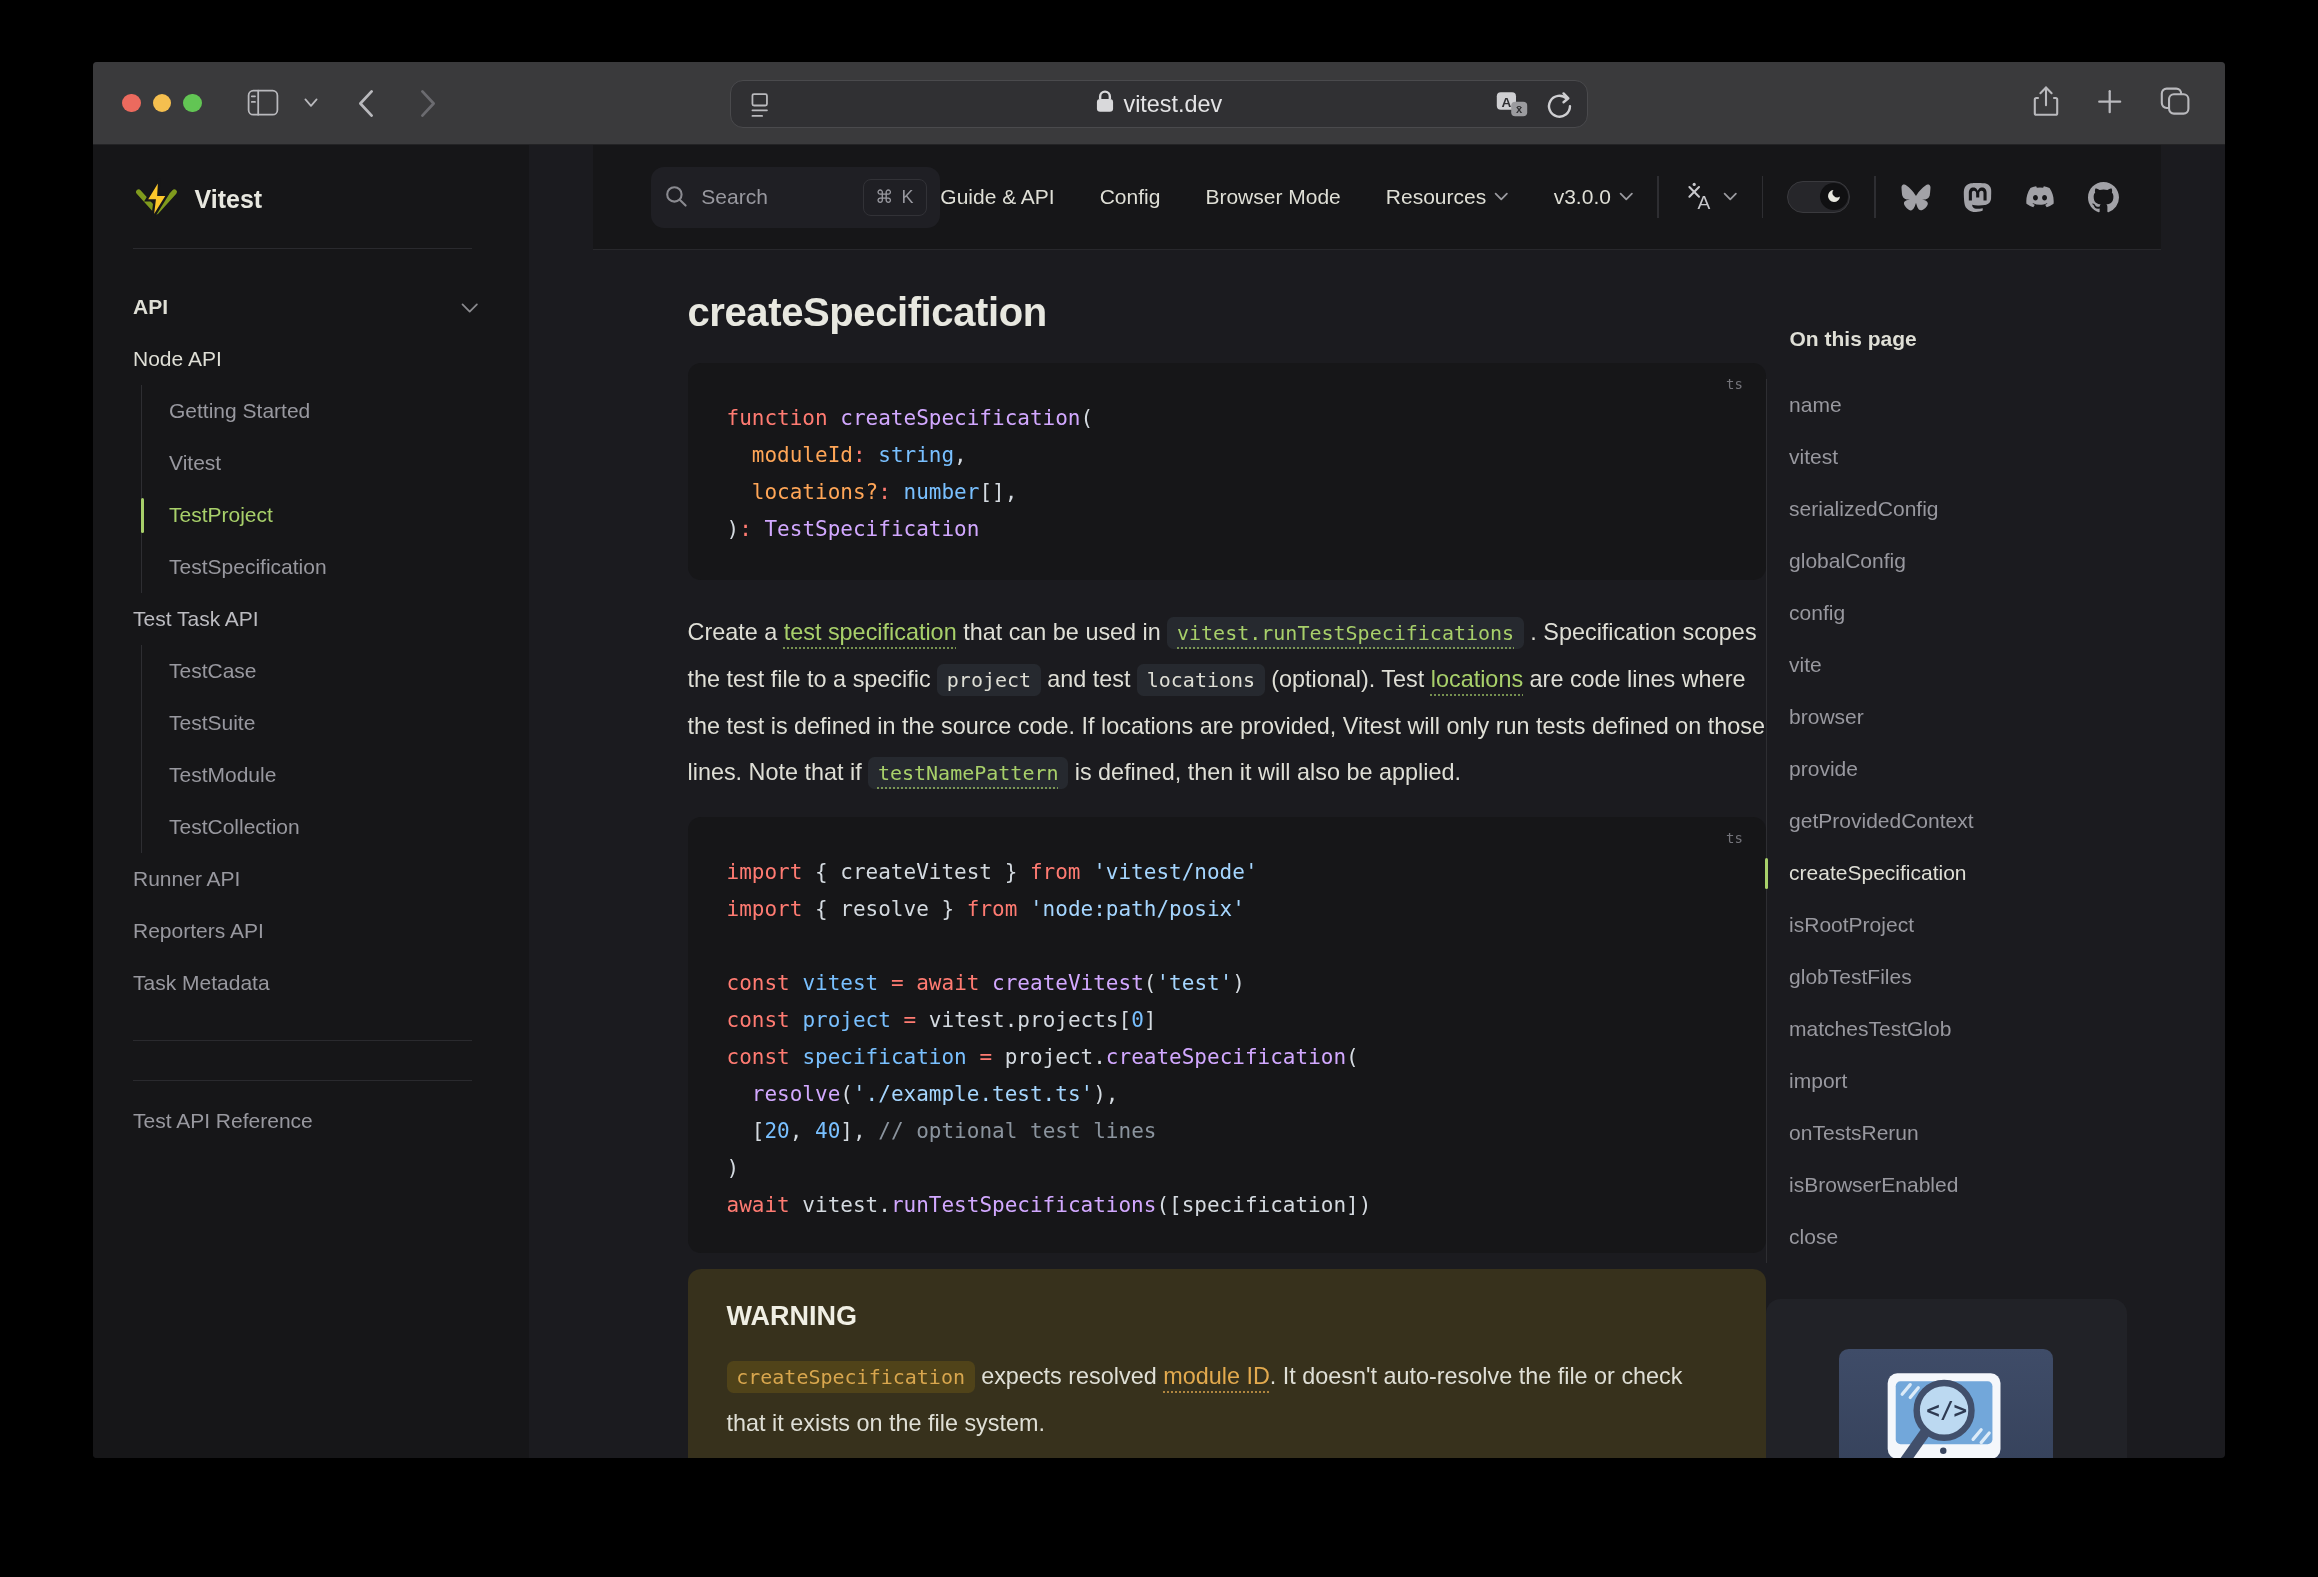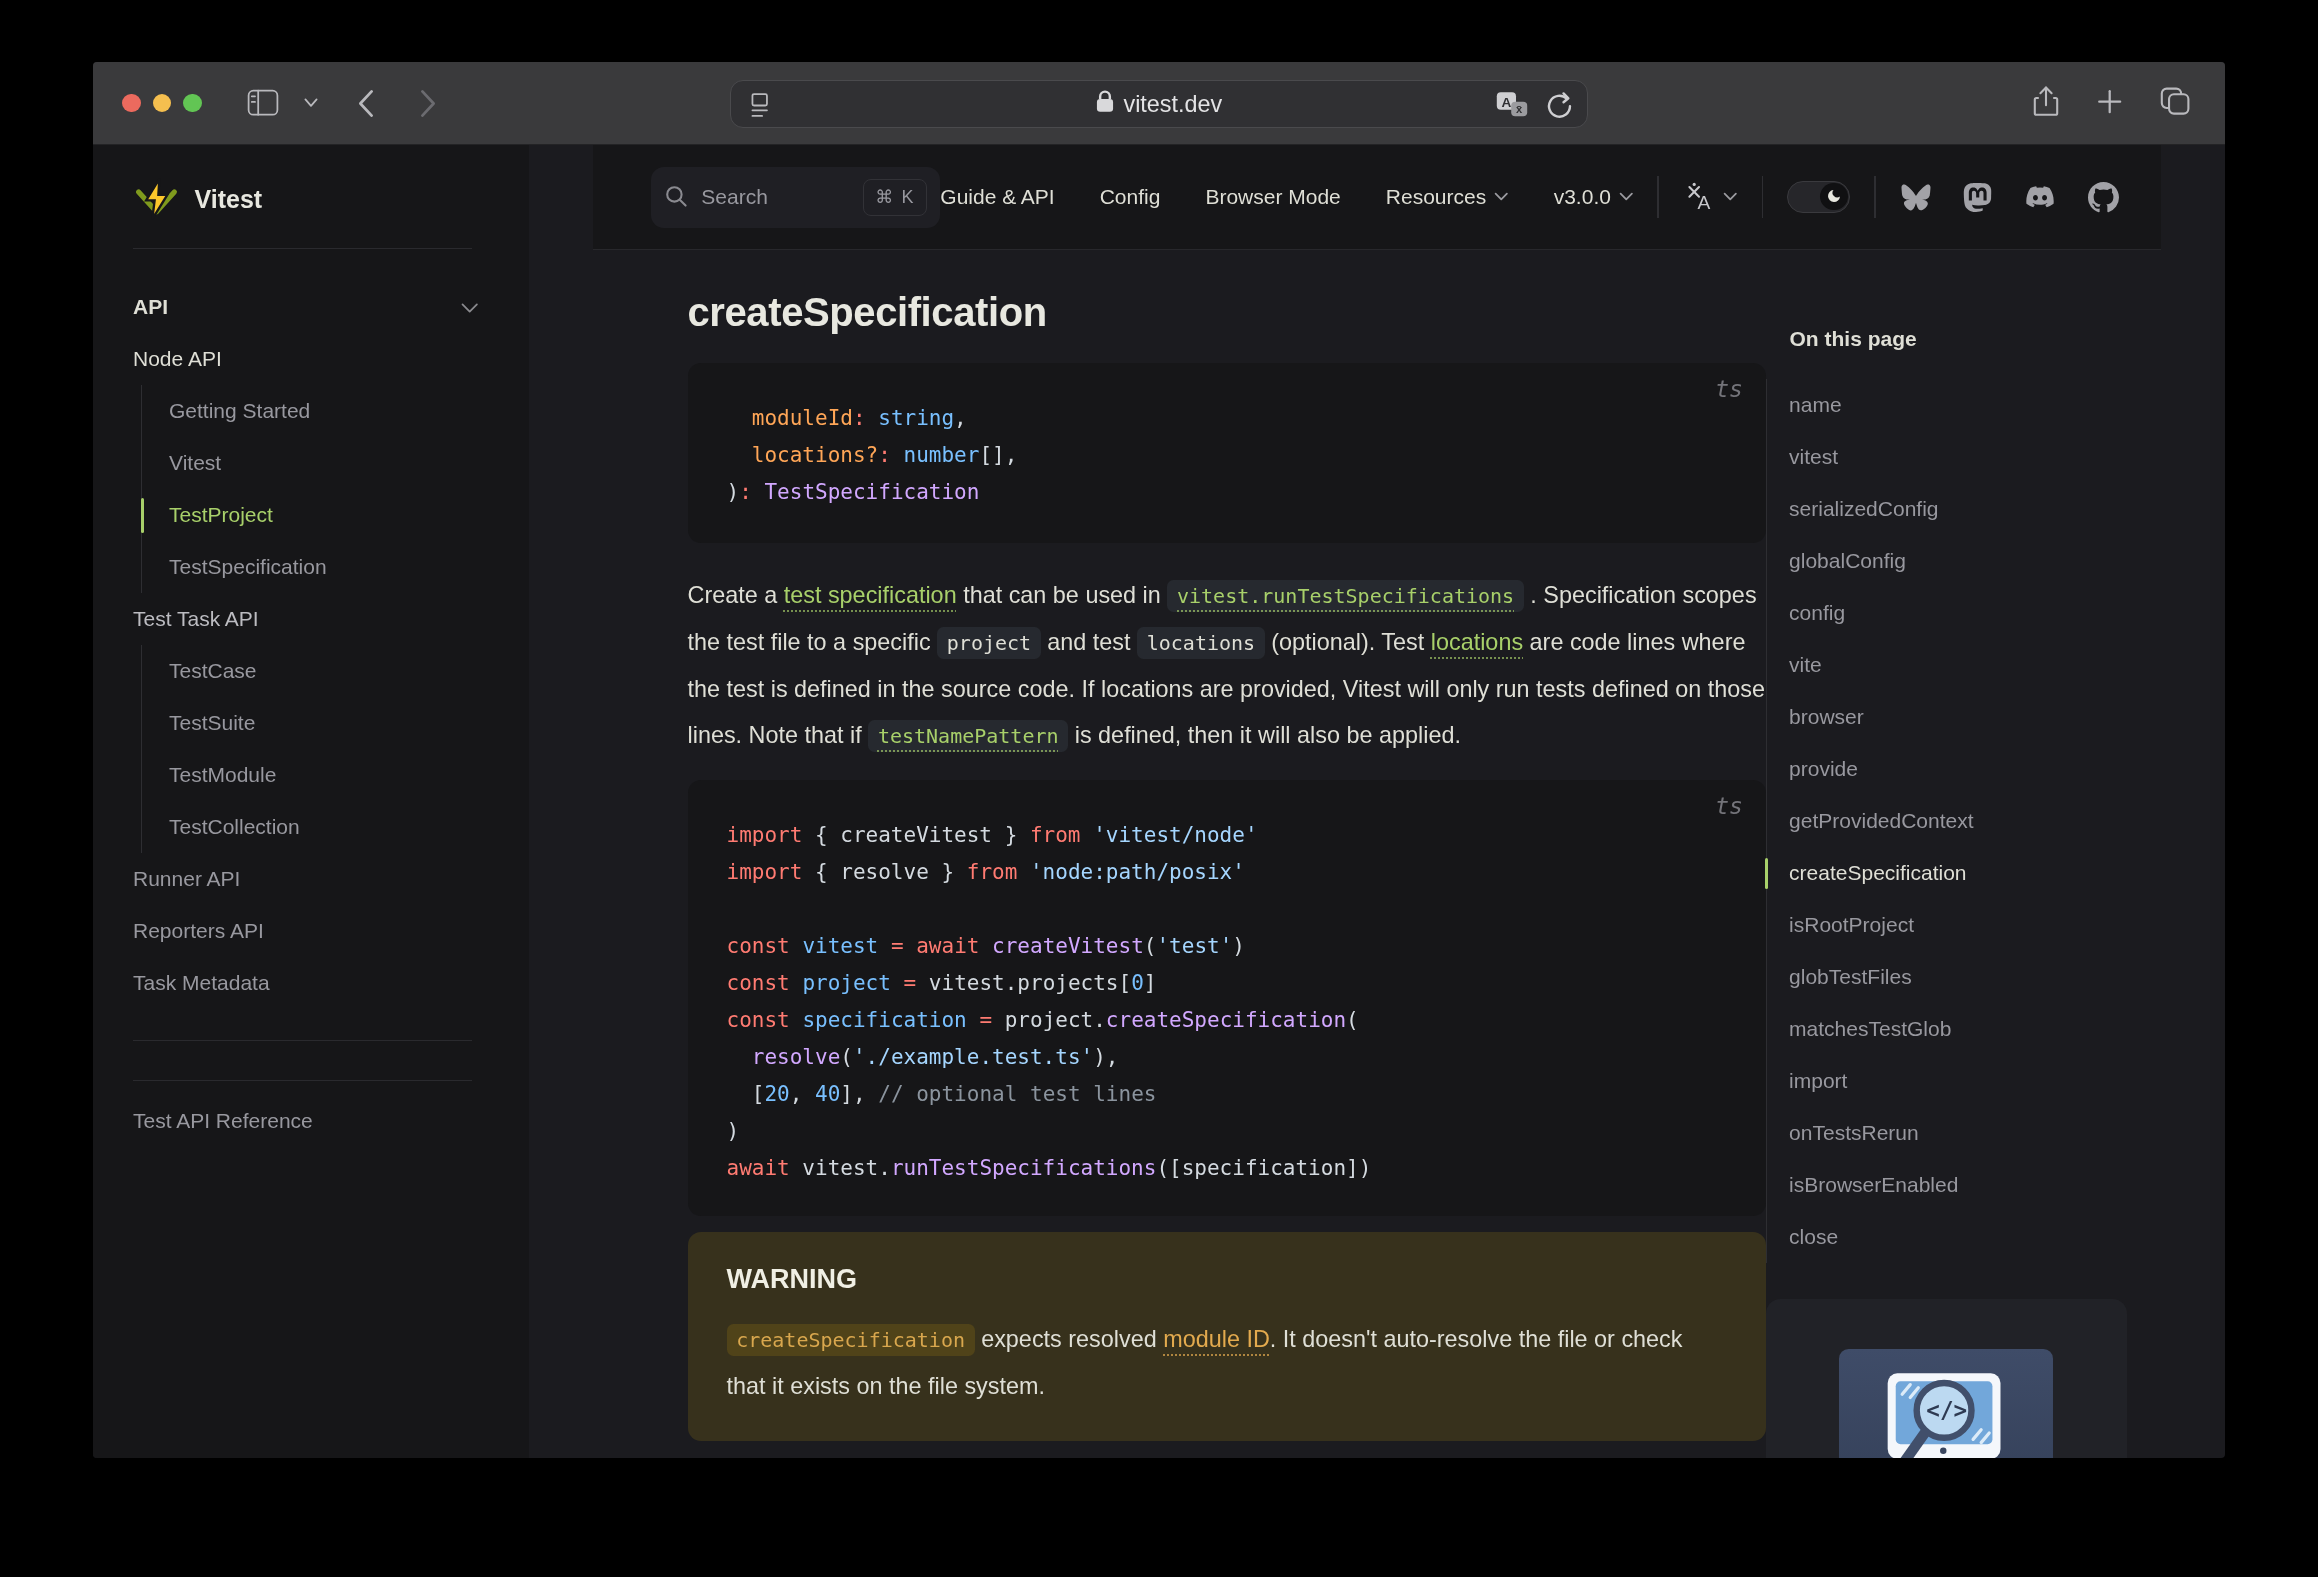--- a/index.html
+++ b/index.html
@@ -60,21 +60,21 @@
           background:#101012; display:flex; align-items:center; justify-content:center; }
   .socials { display:flex; gap:31px; align-items:center; }
   .soc svg { display:block; fill:#a2a2a7; }
   
   .content { flex:1; min-height:0; display:flex; background:#1b1b1f; overflow:hidden; position:relative; }
   .doc { margin-left:105px; width:1078px; flex:0 0 1078px; }
   h1.doc-title { margin-top:40px; font-size:40px; font-weight:bold; color:#e8e8e0; letter-spacing:-0.4px; }
   .codeblock { position:relative; background:#161618; border-radius:13px; padding:37px 39px 32px;
                margin-top:28px; font-family:"DejaVu Sans Mono", monospace; font-size:21px; }
   .codeblock.second { margin-top:21px; padding-bottom:29px; }
-  .lang-tag { position:absolute; top:13px; right:22.6px; font-size:23px; color:#74747a;font-style:italic; }
+  .lang-tag { position:absolute; top:13px; right:22.6px; font-size:14px; color:#74747a; }
   .cline { line-height:37px; white-space:pre; min-height:37px; }
   .tok-kw{color:#ff7b72;} .tok-fn{color:#d2a8ff;} .tok-var{color:#79c0ff;}
   .tok-type{color:#79c0ff;} .tok-num{color:#79c0ff;} .tok-arg{color:#ffa657;}
   .tok-str{color:#a5d6ff;} .tok-com{color:#8b949e;} .tok-fg{color:#d4dae0;}
   .para { margin-top:29px; font-size:23.4px; line-height:46px; color:#dfdfd6; }
   .chip { font-family:"DejaVu Sans Mono", monospace; font-size:20px; color:#dfdfd6;
           background:rgba(101,117,133,0.16); border-radius:6.5px; padding:4px 9.7px; }
   .chip-link { color:#a8d06a; text-decoration:underline dotted 1.6px rgba(168,208,106,.65);
                text-underline-offset:6.5px; cursor:pointer; }
   .g-link { color:#a8d06a; text-decoration:underline dotted 1.6px rgba(168,208,106,.65);
@@ -330,20 +330,21 @@
         </div>
       </header>
 
       <div class="content">
         <article class="doc">
           <h1 class="doc-title">createSpecification</h1>
 
           <div class="codeblock">
             <span class="lang-tag">ts</span>
             <div>
+                <div class="cline"><span class="tok-kw">function </span><span class="tok-fn">createSpecification</span><span class="tok-fg">(</span></div>
                 <div class="cline"><span class="tok-arg">  moduleId</span><span class="tok-kw">:</span><span class="tok-fg"> </span><span class="tok-type">string</span><span class="tok-fg">,</span></div>
                 <div class="cline"><span class="tok-arg">  locations?</span><span class="tok-kw">:</span><span class="tok-fg"> </span><span class="tok-type">number</span><span class="tok-fg">[],</span></div>
                 <div class="cline"><span class="tok-fg">)</span><span class="tok-kw">:</span><span class="tok-fg"> </span><span class="tok-fn">TestSpecification</span></div>
               </div>
           </div>
 
           <p class="para"><span>Create a </span><span class="g-link">test specification</span><span> that can be used in </span><span class="chip chip-link">vitest.runTestSpecifications</span><span> . Specification scopes the test file to a specific </span><span class="chip">project</span><span> and test </span><span class="chip">locations</span><span> (optional). Test </span><span class="g-link">locations</span><span> are code lines where the test is defined in the source code. If locations are provided, Vitest will only run tests defined on those lines. Note that if </span><span class="chip chip-link">testNamePattern</span><span> is defined, then it will also be applied.</span></p>
 
           <div class="codeblock second">
             <span class="lang-tag">ts</span>

